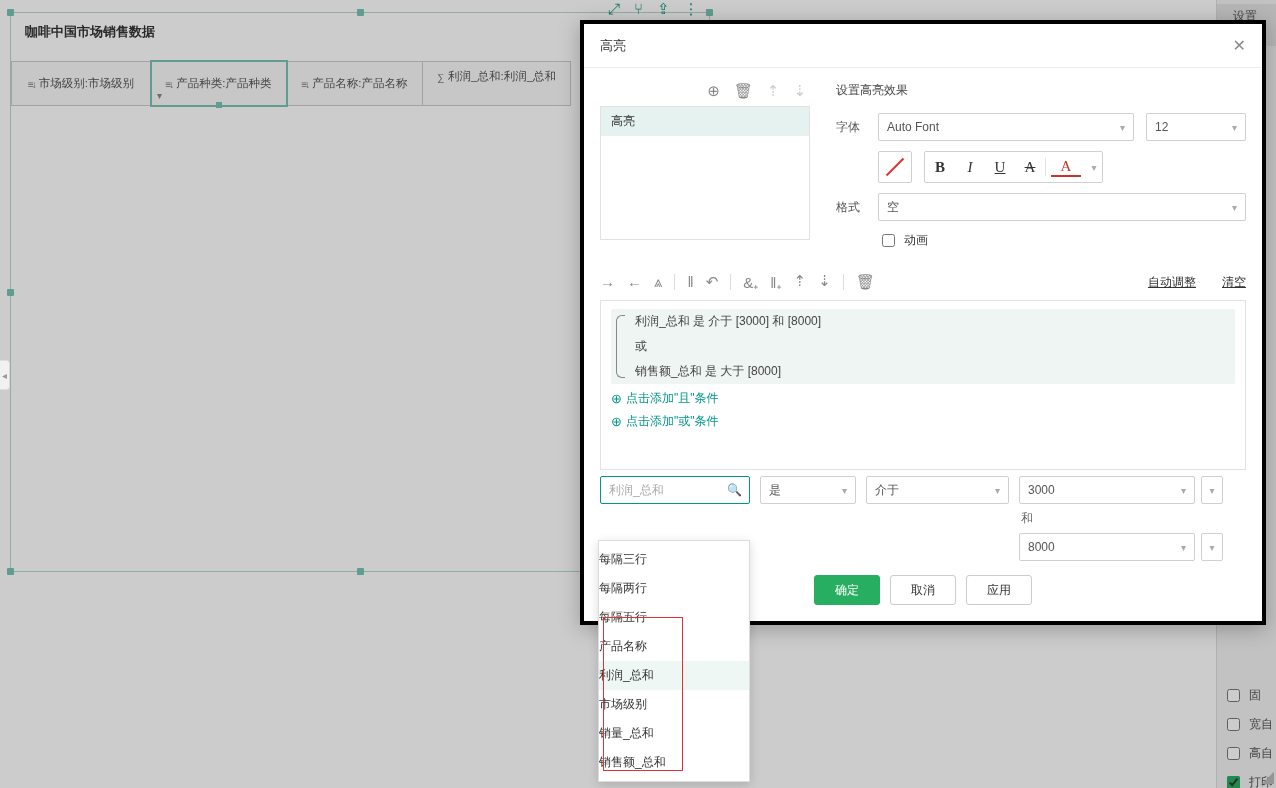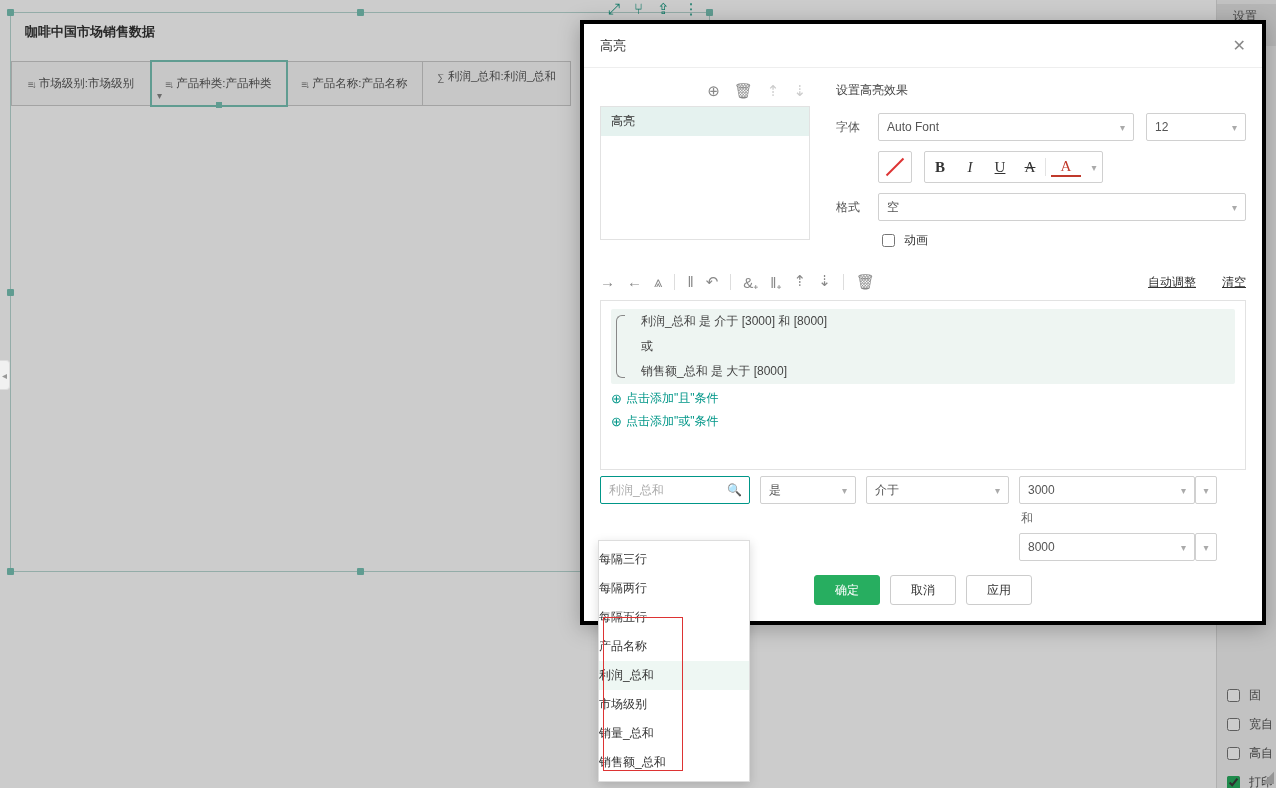--- a/index.html
+++ b/index.html
@@ -170,41 +170,41 @@
   .cond-tools .grp{display:flex;gap:12px}
   .cond-tools .divider{width:1px;height:16px;background:#ddd}
   .cond-tools .rlinks{margin-left:auto; display:flex; gap:26px}
   .cond-tools .rlinks a{color:#333; text-decoration:underline; font-size:12px; cursor:pointer}
 
   .cond-box{
     border:1px solid var(--border-light); min-height:170px; padding:8px 10px;
     font-size:12px; color:#444; position:relative;
   }
   .brace-group{
-    background:#eef5f2; border-radius:2px; padding:4px 8px 4px 30px; position:relative;
+    background:#eef5f2; border-radius:2px; padding:4px 8px 4px 24px; position:relative;
     display:flex; flex-direction:column; gap:8px;
   }
   .brace-group::before{
     content:""; position:absolute; left:5px; top:6px; bottom:6px; width:8px;
     border:1.5px solid #888; border-right:none;
     border-top-left-radius:6px; border-bottom-left-radius:6px;
   }
   .add-link{color:var(--teal); cursor:pointer; margin-top:6px; display:flex; gap:4px; align-items:center}
   .add-link::before{content:"⊕"; font-size:13px}
 
   .cond-inputs{display:flex; gap:10px; margin-top:6px; align-items:flex-start}
   .ci-field{position:relative}
   .ci-field .fake-input{
     border-color:var(--teal); width:150px; color:#999;
   }
   .ci-field .search-ico{position:absolute; right:8px; top:7px; color:var(--teal); font-size:12px; pointer-events:none}
   .ci-op{width:96px}
   .ci-cmp{width:143px}
   .ci-val-col{display:flex;flex-direction:column;gap:6px}
-  .ci-val-row{display:flex;align-items:center}
+  .ci-val-row{display:flex;gap:6px;align-items:center}
   .ci-val{width:176px}
   .ci-extra{width:22px;height:28px;border:1px solid var(--border);border-radius:2px;display:flex;align-items:center;justify-content:center;color:#aaa;font-size:10px}
   .and-lab{color:#666;font-size:12px;padding-left:2px}
 
   
   .dropdown{
     position:absolute;
     left:598px; top:540px;
     width:152px;
     background:#fff; border:1px solid #ddd;

